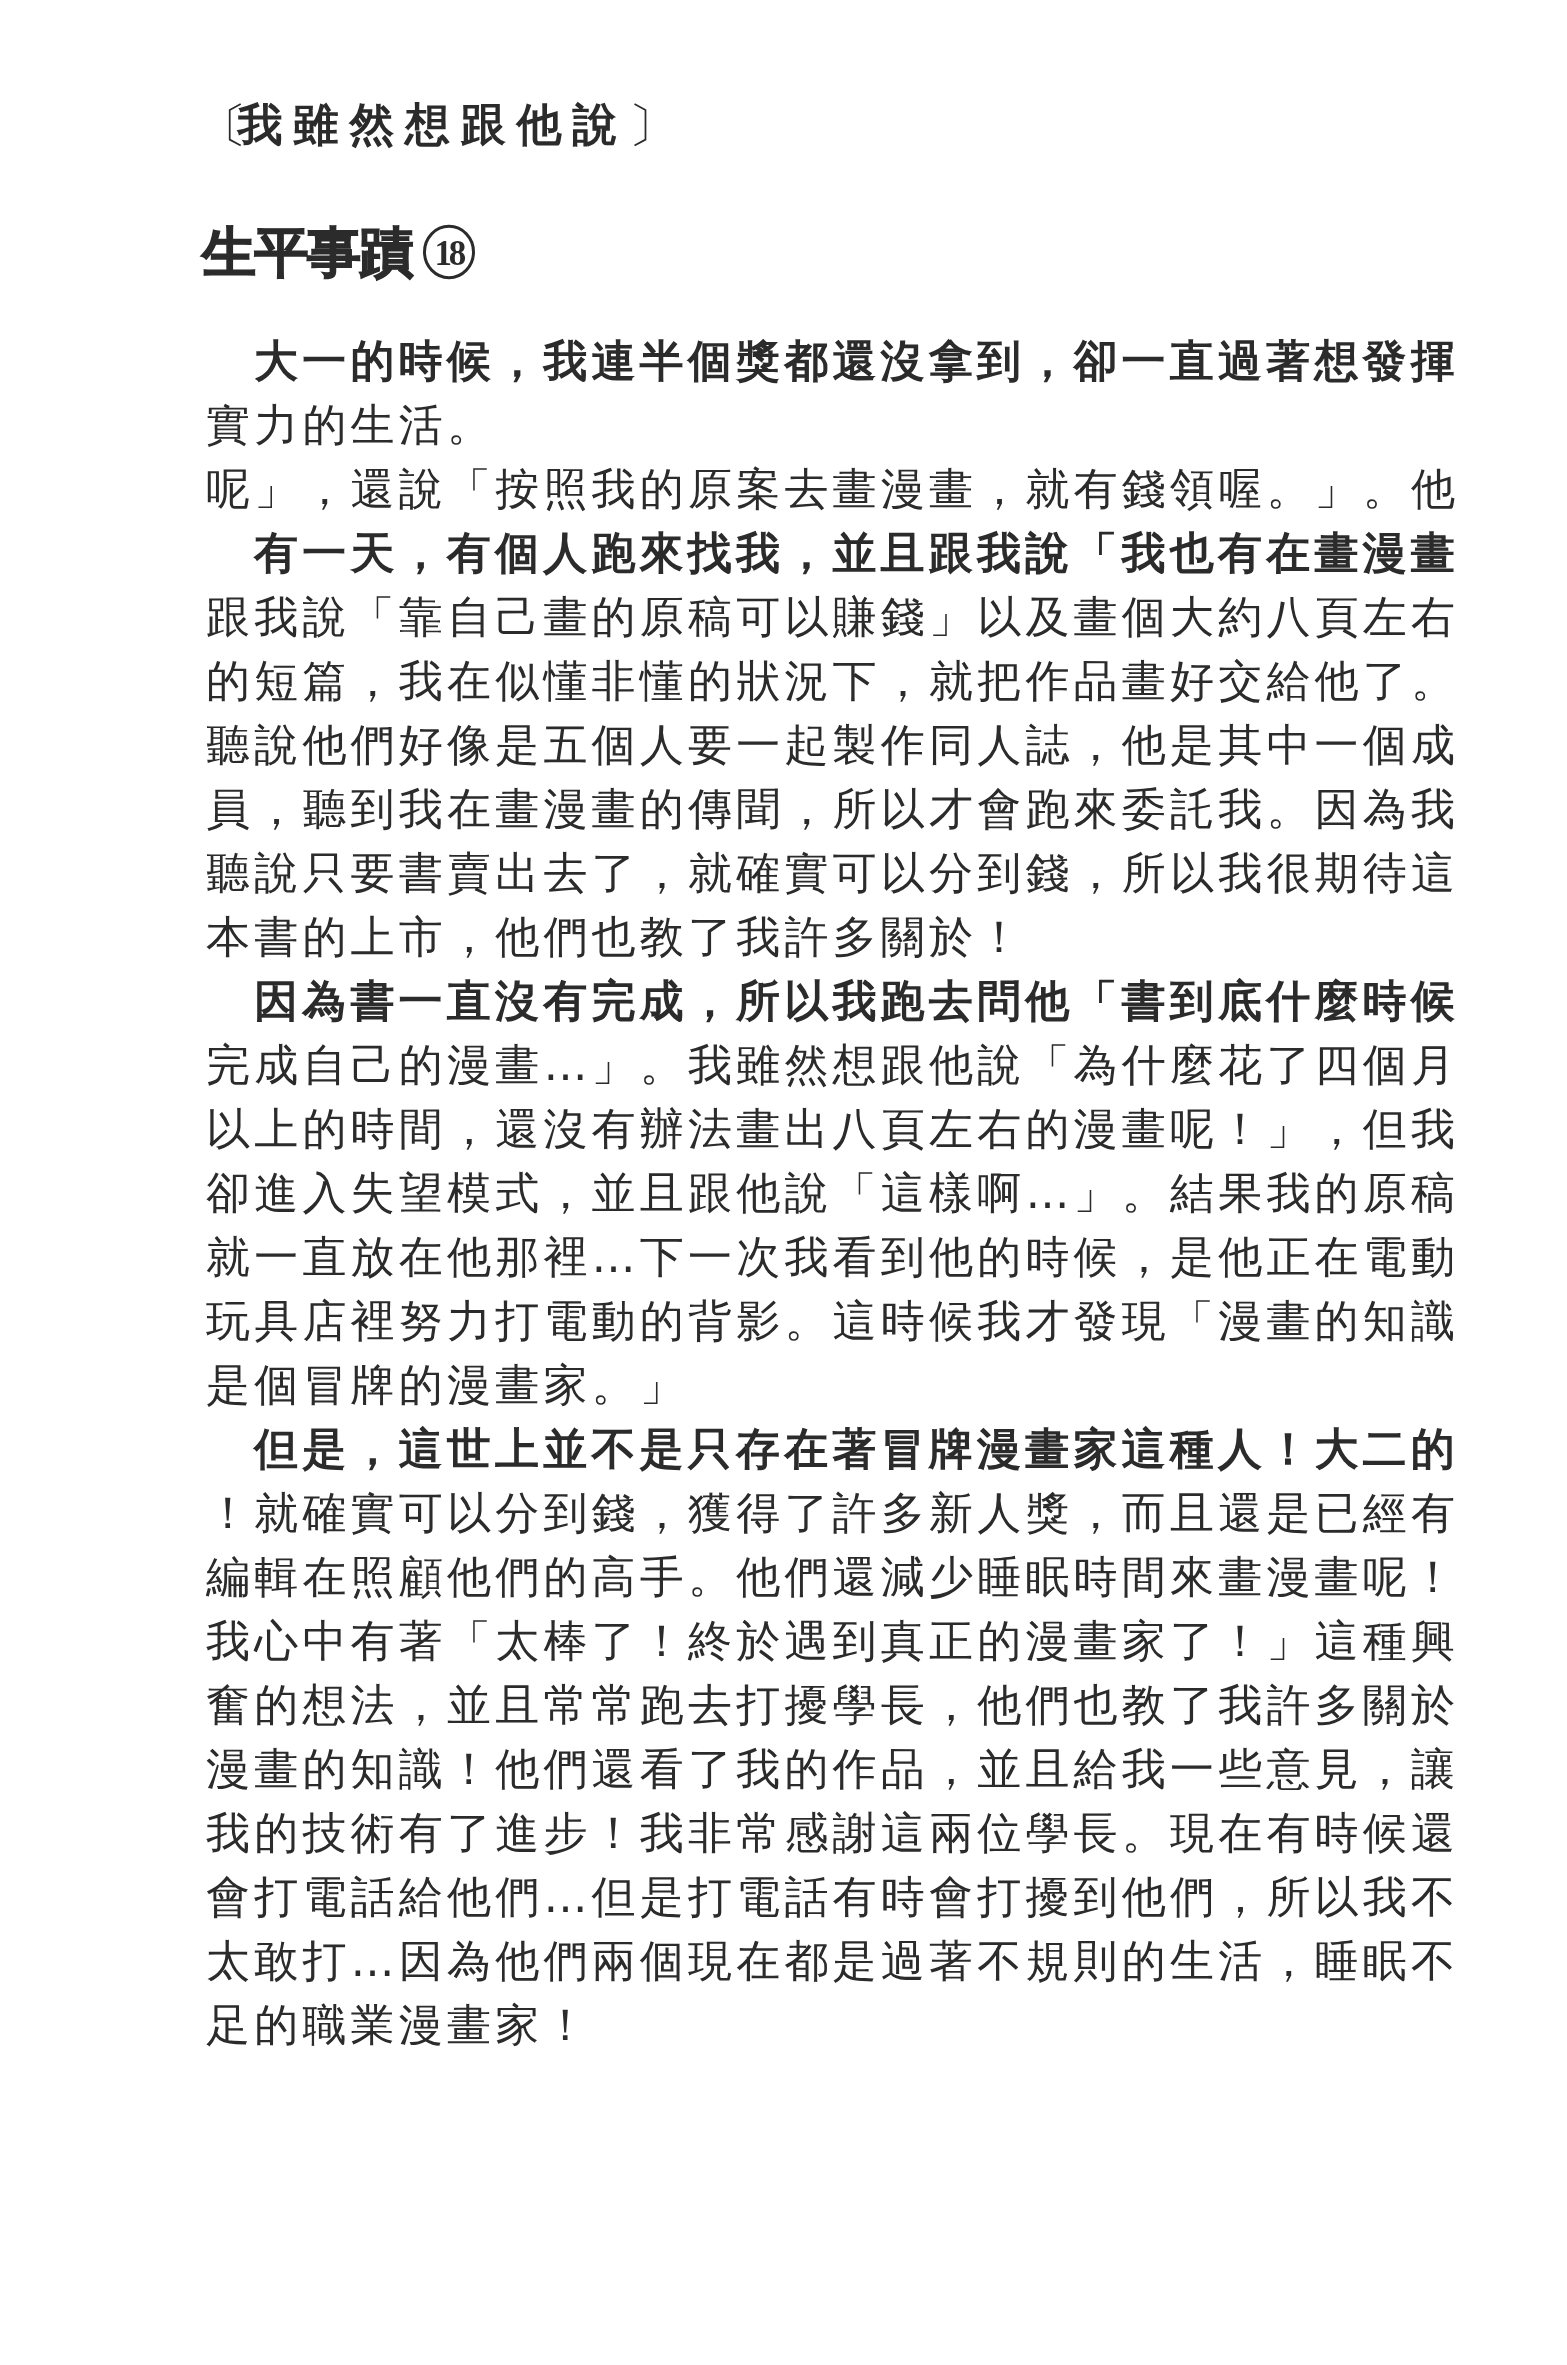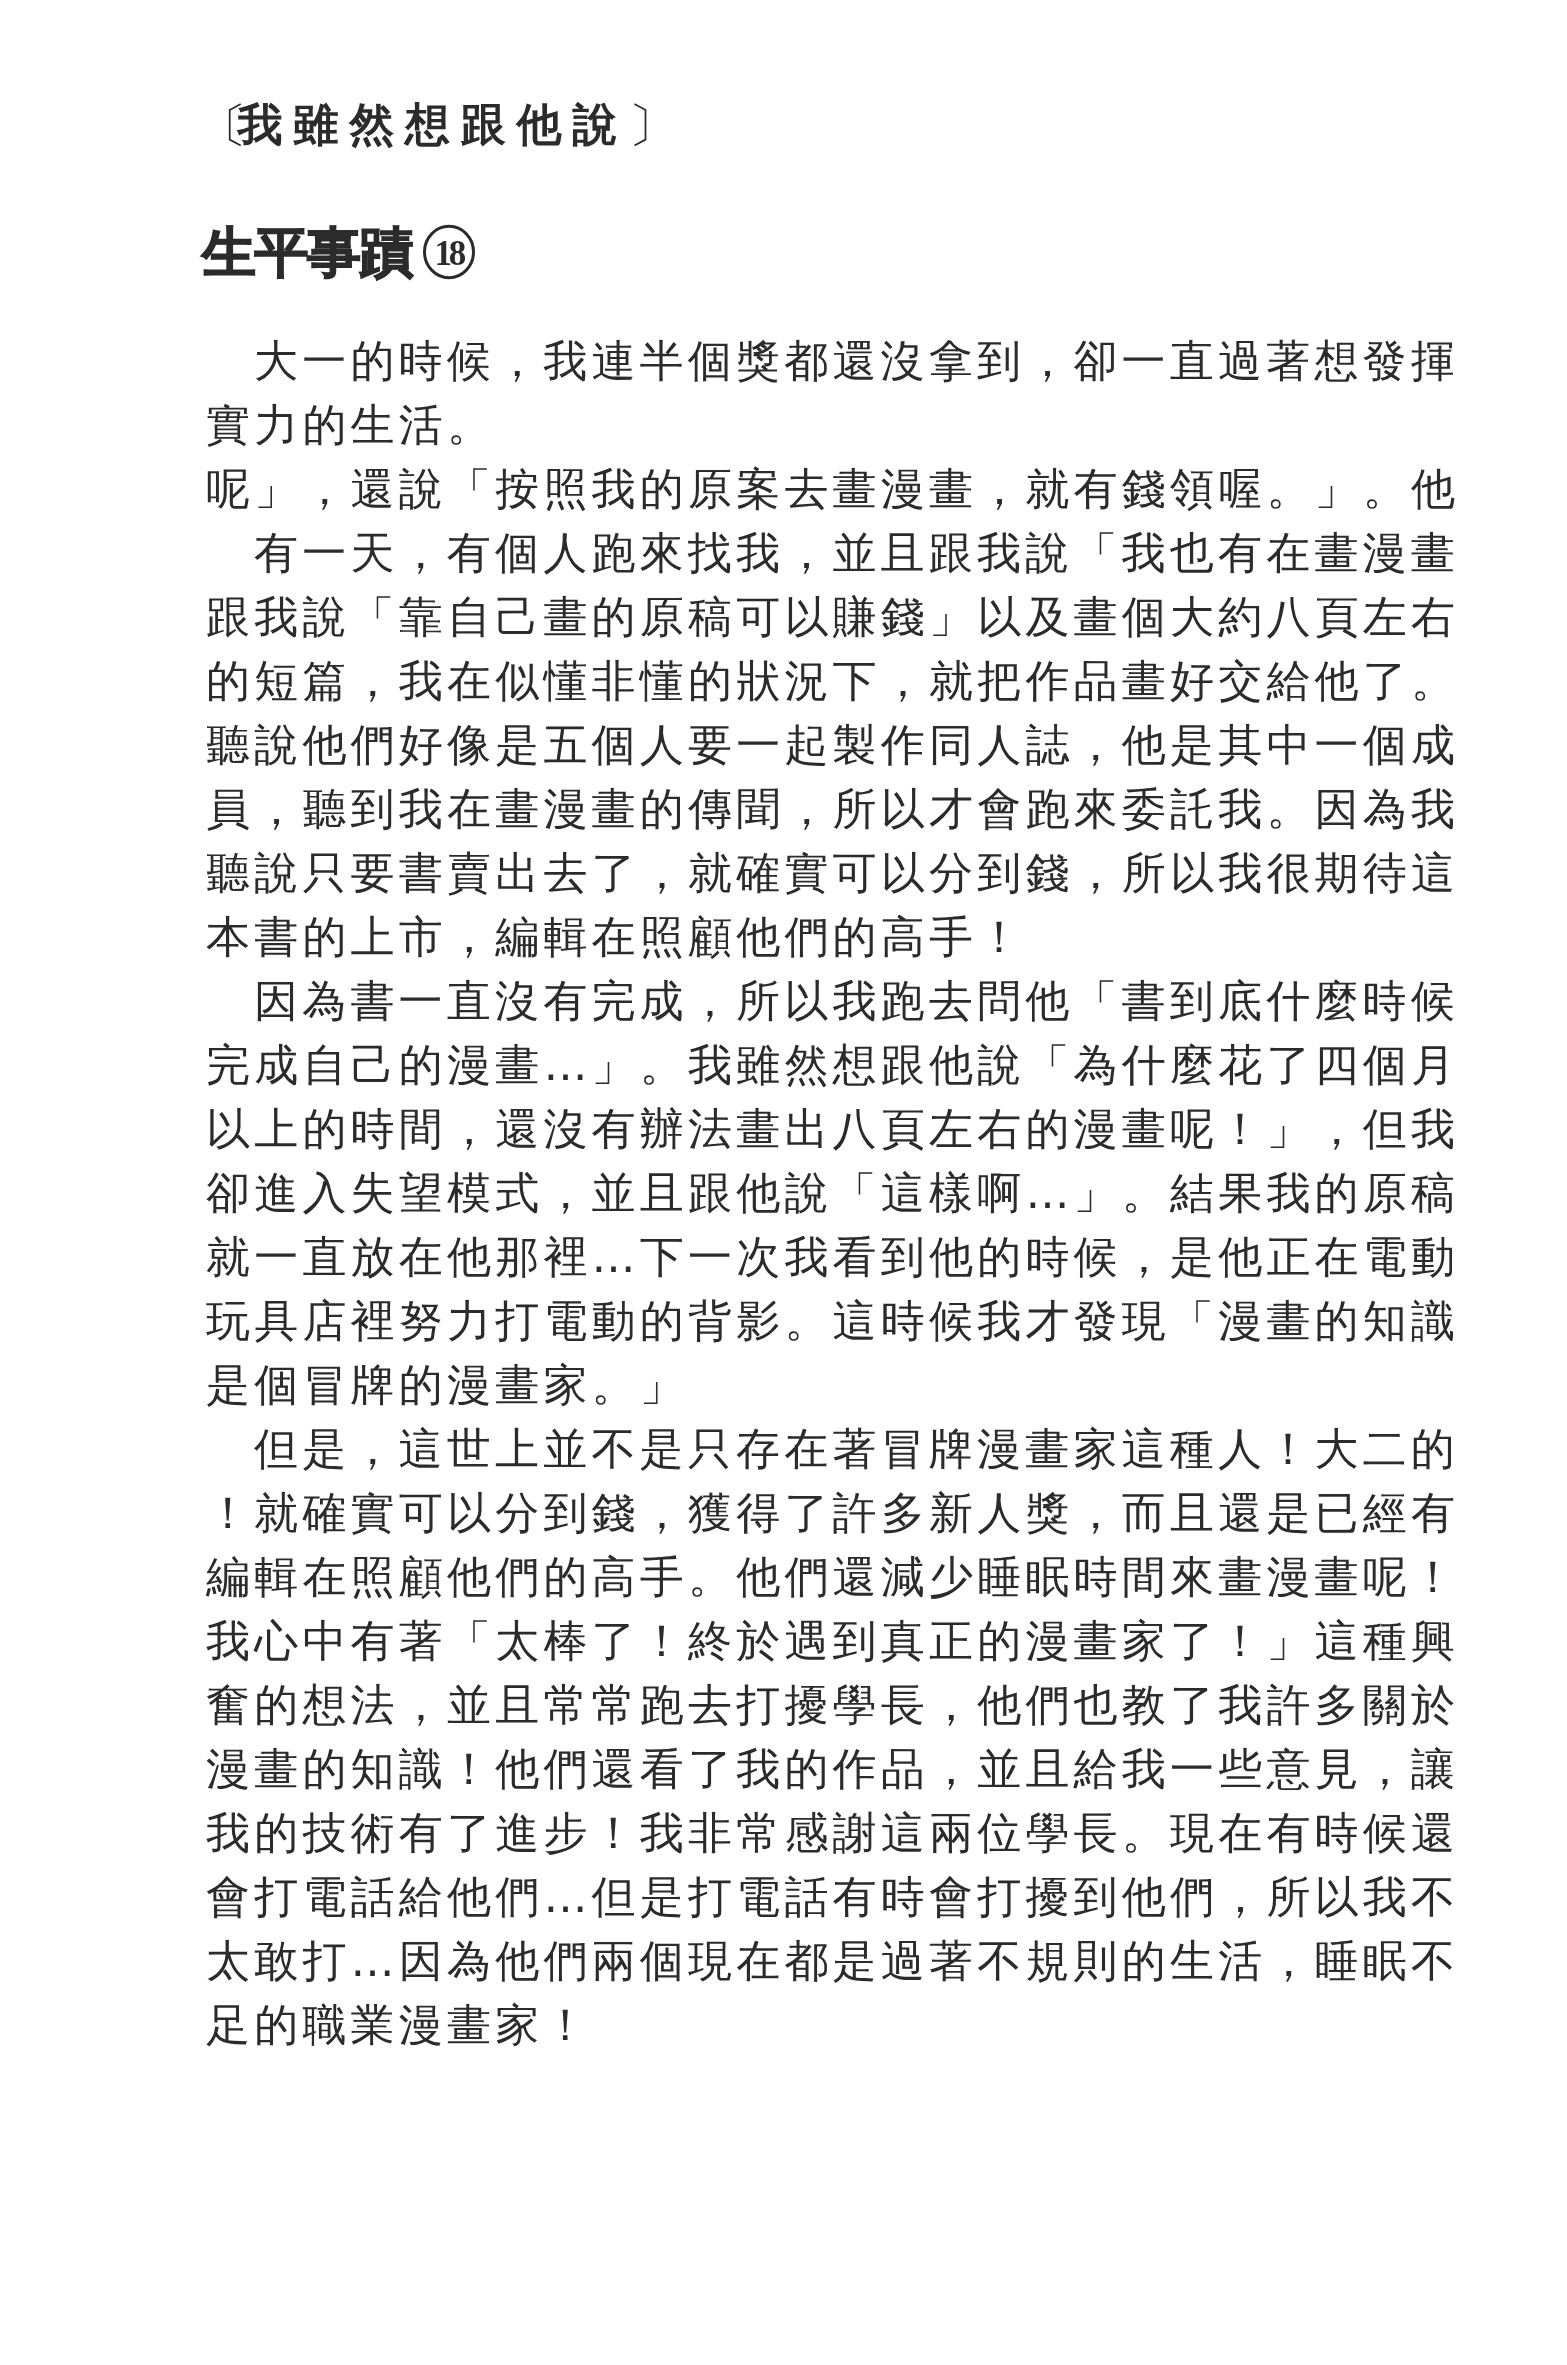--- a/index.html
+++ b/index.html
@@ -90,20 +90,21 @@
   }
   .line {
     height: 64px;
     line-height: 55px;
     font-size: 44px;
     letter-spacing: 4.2px;
     white-space: nowrap;
   }
   .line.indent {
     padding-left: 48px;
+    font-weight: bold;
   }
 </style>
 </head>
 <body>
 
 <div class="page">
 
   <div class="series-header">
     <span class="bracket">〔</span>
     <span class="header-text">我雖然想跟他說</span>
@@ -120,21 +121,21 @@
     <div class="line indent">大一的時候，我連半個獎都還沒拿到，卻一直過著想發揮</div>
     <div class="line">實力的生活。</div>
 
     <div class="line">呢」，還說「按照我的原案去畫漫畫，就有錢領喔。」。他</div>
     <div class="line indent">有一天，有個人跑來找我，並且跟我說「我也有在畫漫畫</div>
     <div class="line">跟我說「靠自己畫的原稿可以賺錢」以及畫個大約八頁左右</div>
     <div class="line">的短篇，我在似懂非懂的狀況下，就把作品畫好交給他了。</div>
     <div class="line">聽說他們好像是五個人要一起製作同人誌，他是其中一個成</div>
     <div class="line">員，聽到我在畫漫畫的傳聞，所以才會跑來委託我。因為我</div>
     <div class="line">聽說只要書賣出去了，就確實可以分到錢，所以我很期待這</div>
-    <div class="line">本書的上市，編輯在照顧他們的高手！</div>
+    <div class="line">本書的上市，他們也教了我許多關於！</div>
 
     <div class="line indent">因為書一直沒有完成，所以我跑去問他「書到底什麼時候</div>
     <div class="line">完成自己的漫畫…」。我雖然想跟他說「為什麼花了四個月</div>
     <div class="line">以上的時間，還沒有辦法畫出八頁左右的漫畫呢！」，但我</div>
     <div class="line">卻進入失望模式，並且跟他說「這樣啊…」。結果我的原稿</div>
     <div class="line">就一直放在他那裡…下一次我看到他的時候，是他正在電動</div>
     <div class="line">玩具店裡努力打電動的背影。這時候我才發現「漫畫的知識</div>
     <div class="line">是個冒牌的漫畫家。」</div>
 
     <div class="line indent">但是，這世上並不是只存在著冒牌漫畫家這種人！大二的</div>

